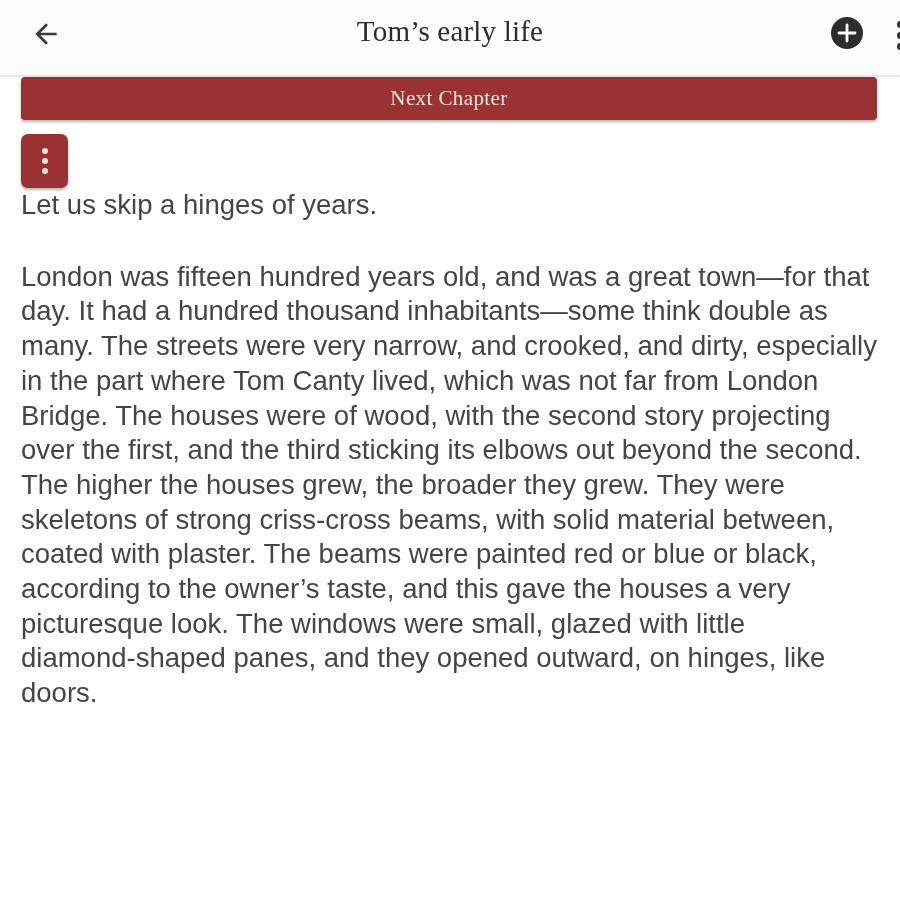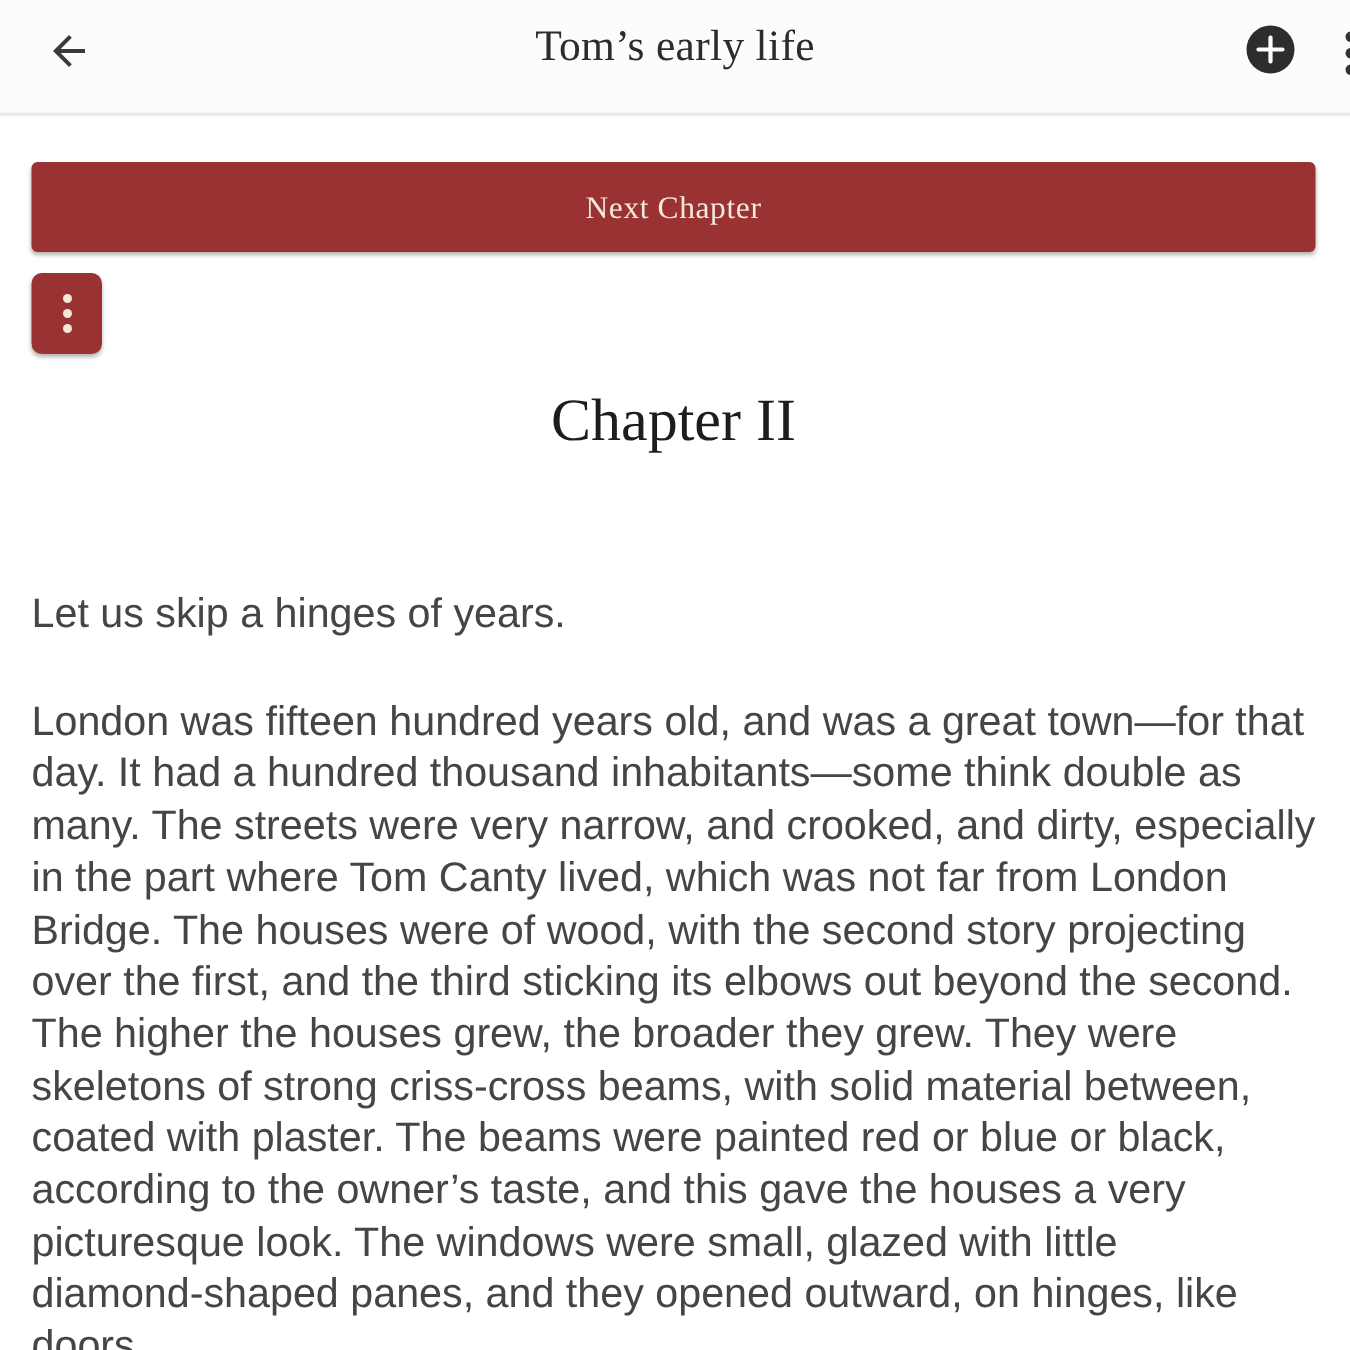--- a/index.html
+++ b/index.html
@@ -53,21 +53,21 @@
   }
   .kebab i:last-child{margin-bottom:0;}
   .kebab-dark{color:#333333;}
   .kebab-dark i{width:7px;height:7px;}
   .kebab-cream{color:#f3e7d6;}
   .kebab-cream i{width:6px;height:6px;}
 
   
   .content{padding:0 23px 0 21px;}
   .next-chapter-btn{
-    display:block;width:100%;height:60px;margin-top:31px;
+    display:block;width:100%;height:43px;
     background:var(--accent);border:none;border-radius:4px;
     color:var(--button_text);
     font-family:"Liberation Serif","DejaVu Serif",serif;
     font-size:21px;letter-spacing:0.4px;
     box-shadow:0 2px 3px rgba(0,0,0,0.3);cursor:pointer;
   }
   .options-btn{
     display:flex;align-items:center;justify-content:center;
     width:47px;height:54px;margin-top:14px;
     background:var(--accent);border:none;border-radius:7px;
@@ -120,21 +120,20 @@
     <button class="next-chapter-btn">Next Chapter</button>
 
     <button class="options-btn">
       <span class="kebab kebab-cream">
           <i></i>
           <i></i>
           <i></i>
         </span>
     </button>
 
-    <h1 class="chapter-heading">Chapter II</h1>
 
     <div class="chapter-text">
         <p>Let us skip a hinges of years.</p>
         <p>London was fifteen hundred years old, and was a great town—for that day. It had a hundred thousand inhabitants—some think double as many. The streets were very narrow, and crooked, and dirty, especially in the part where Tom Canty lived, which was not far from London Bridge. The houses were of wood, with the second story projecting over the first, and the third sticking its elbows out beyond the second. The higher the houses grew, the broader they grew. They were skeletons of strong cris<span class="nbh">s-c</span>ross beams, with solid material between, coated with plaster. The beams were painted red or blue or black, according to the owner’s taste, and this gave the houses a very picturesque look. The windows were small, glazed with little diamon<span class="nbh">d-s</span>haped panes, and they opened outward, on hinges, like doors.</p>
       </div>
 
   </main>
 </div>
 
 </body></html>

